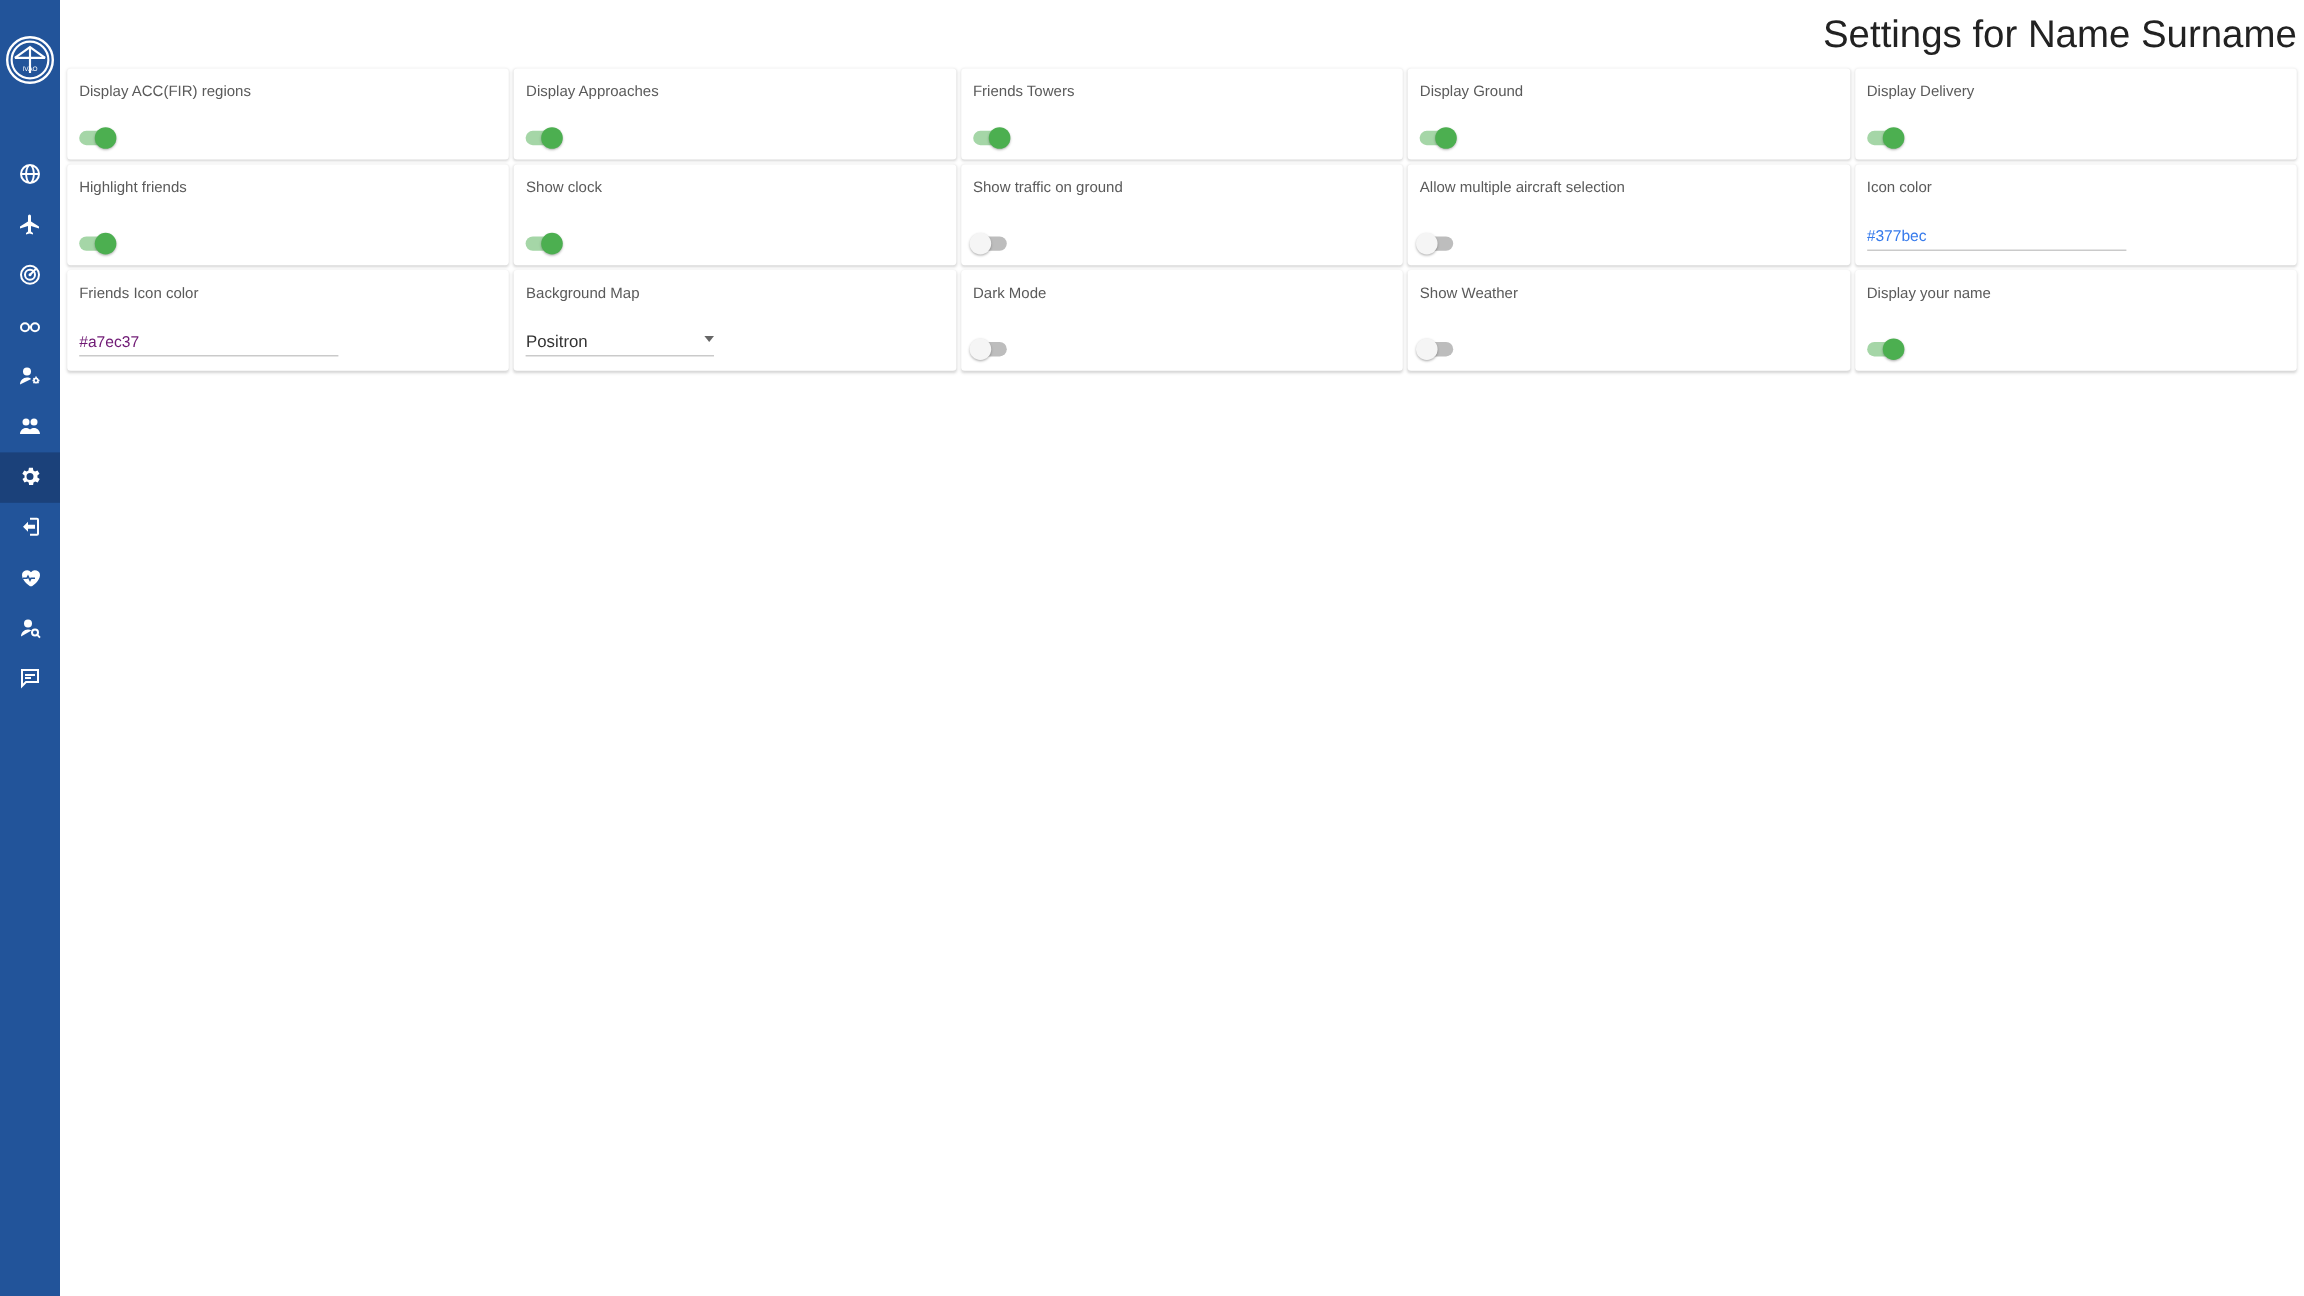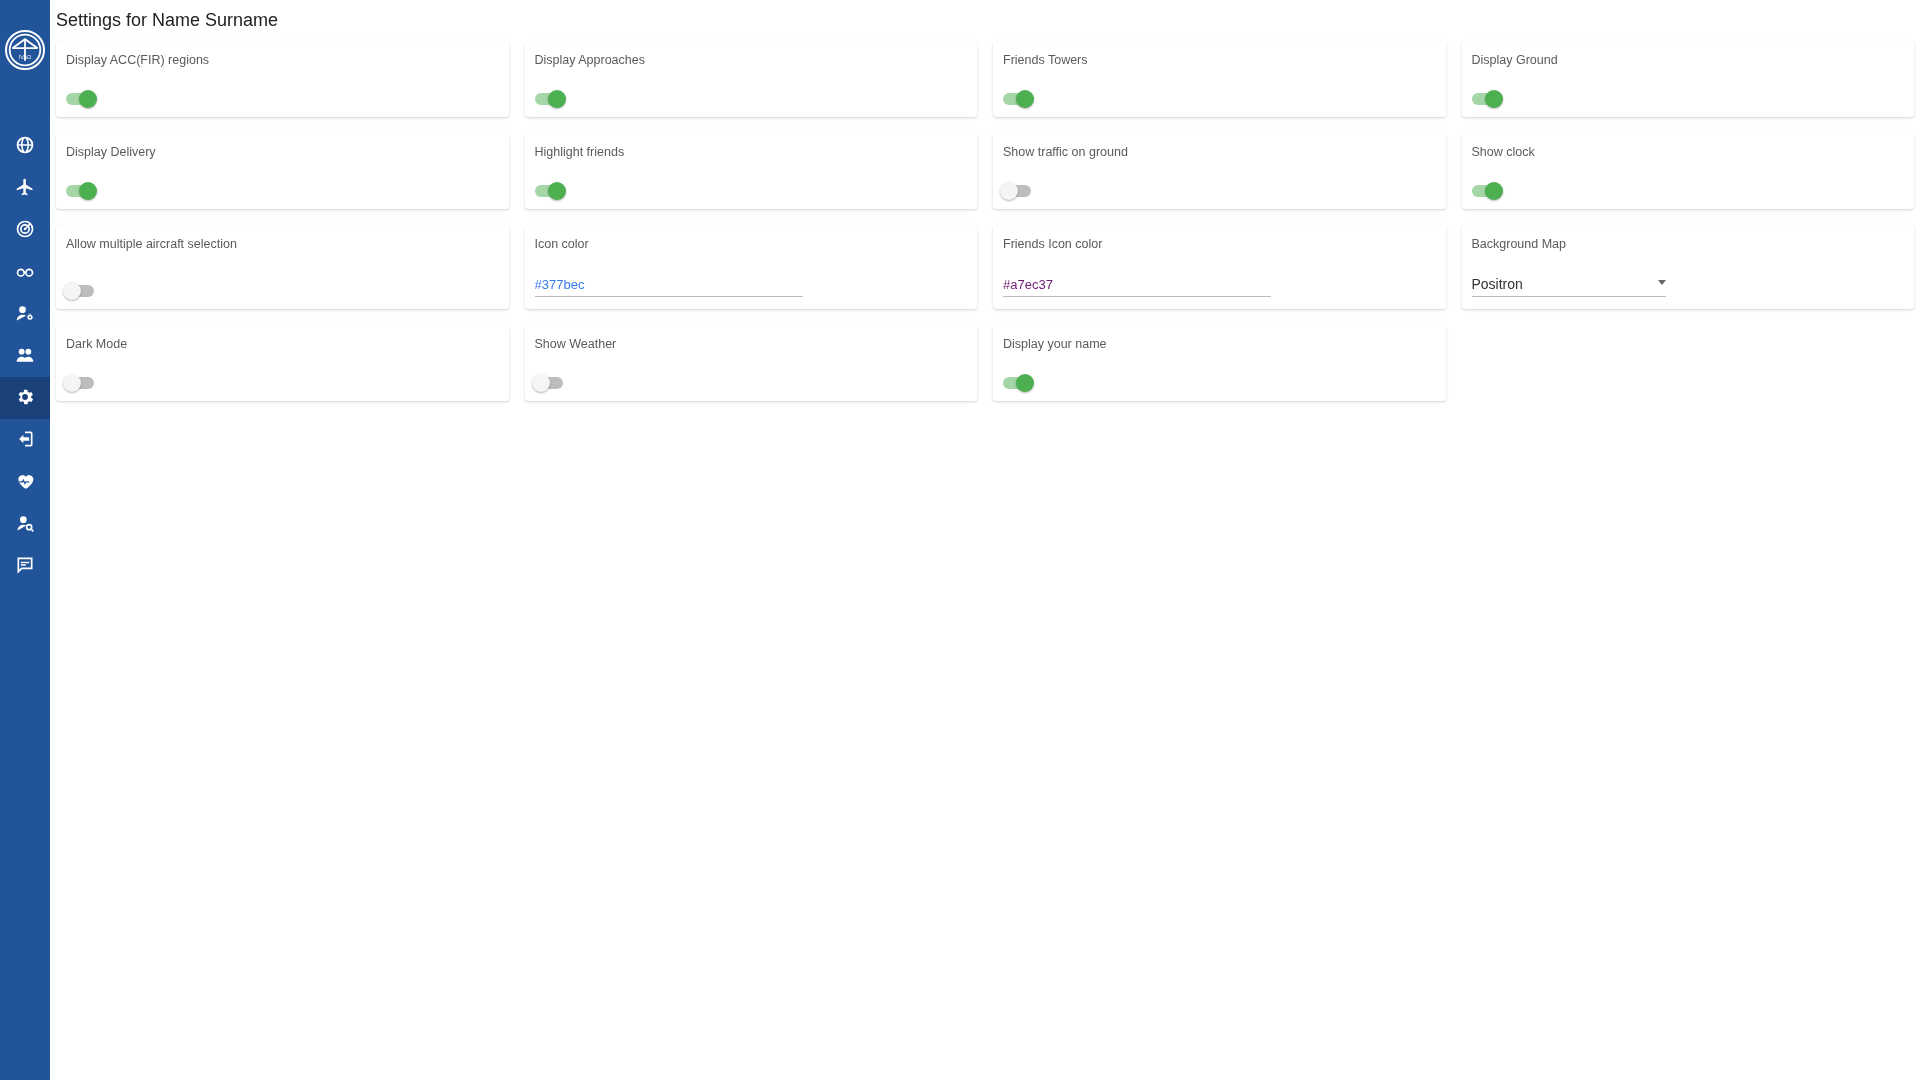--- a/index.html
+++ b/index.html
@@ -37,30 +37,30 @@
     width:100%; height:42px;
     display:flex; align-items:center; justify-content:center;
     cursor:pointer;
   }
   .nav-item.active { background:#1b417a; }
   .nav-item svg { fill:#fff; width:20px; height:20px; }
 
   
   .main { flex:1; padding: 0 6px 6px 6px; overflow:auto; }
   h1.title {
-    text-align:left;
-    font-size: 18px;
+    text-align:right;
+    font-size: 32px;
     font-weight: 400;
     color:#222;
     margin: 10px 0 10px;
   }
   .grid {
     display: grid;
-    grid-template-columns: repeat(4, 1fr);
-    gap: 16px;
+    grid-template-columns: repeat(5, 1fr);
+    gap: 4px;
   }
   .card {
     background:#fff;
     border-radius:3px;
     box-shadow: 0 1px 3px rgba(0,0,0,.12), 0 1px 2px rgba(0,0,0,.06);
     padding: 12px 10px 12px;
     min-height: 76px;
     display:flex; flex-direction:column; justify-content:space-between;
   }
   .card-label {
@@ -237,28 +237,28 @@
             <div class="knob"></div>
           </div>
         </div>
         <div class="card">
           <div class="card-label">Highlight friends</div>
           <div class="toggle on">
             <div class="knob"></div>
           </div>
         </div>
         <div class="card">
+          <div class="card-label">Show clock</div>
+          <div class="toggle on">
+            <div class="knob"></div>
+          </div>
+        </div>
+        <div class="card">
           <div class="card-label">Show traffic on ground</div>
           <div class="toggle">
-            <div class="knob"></div>
-          </div>
-        </div>
-        <div class="card">
-          <div class="card-label">Show clock</div>
-          <div class="toggle on">
             <div class="knob"></div>
           </div>
         </div>
         <div class="card">
           <div class="card-label">Allow multiple aircraft selection</div>
           <div class="toggle">
             <div class="knob"></div>
           </div>
         </div>
         <div class="card">

